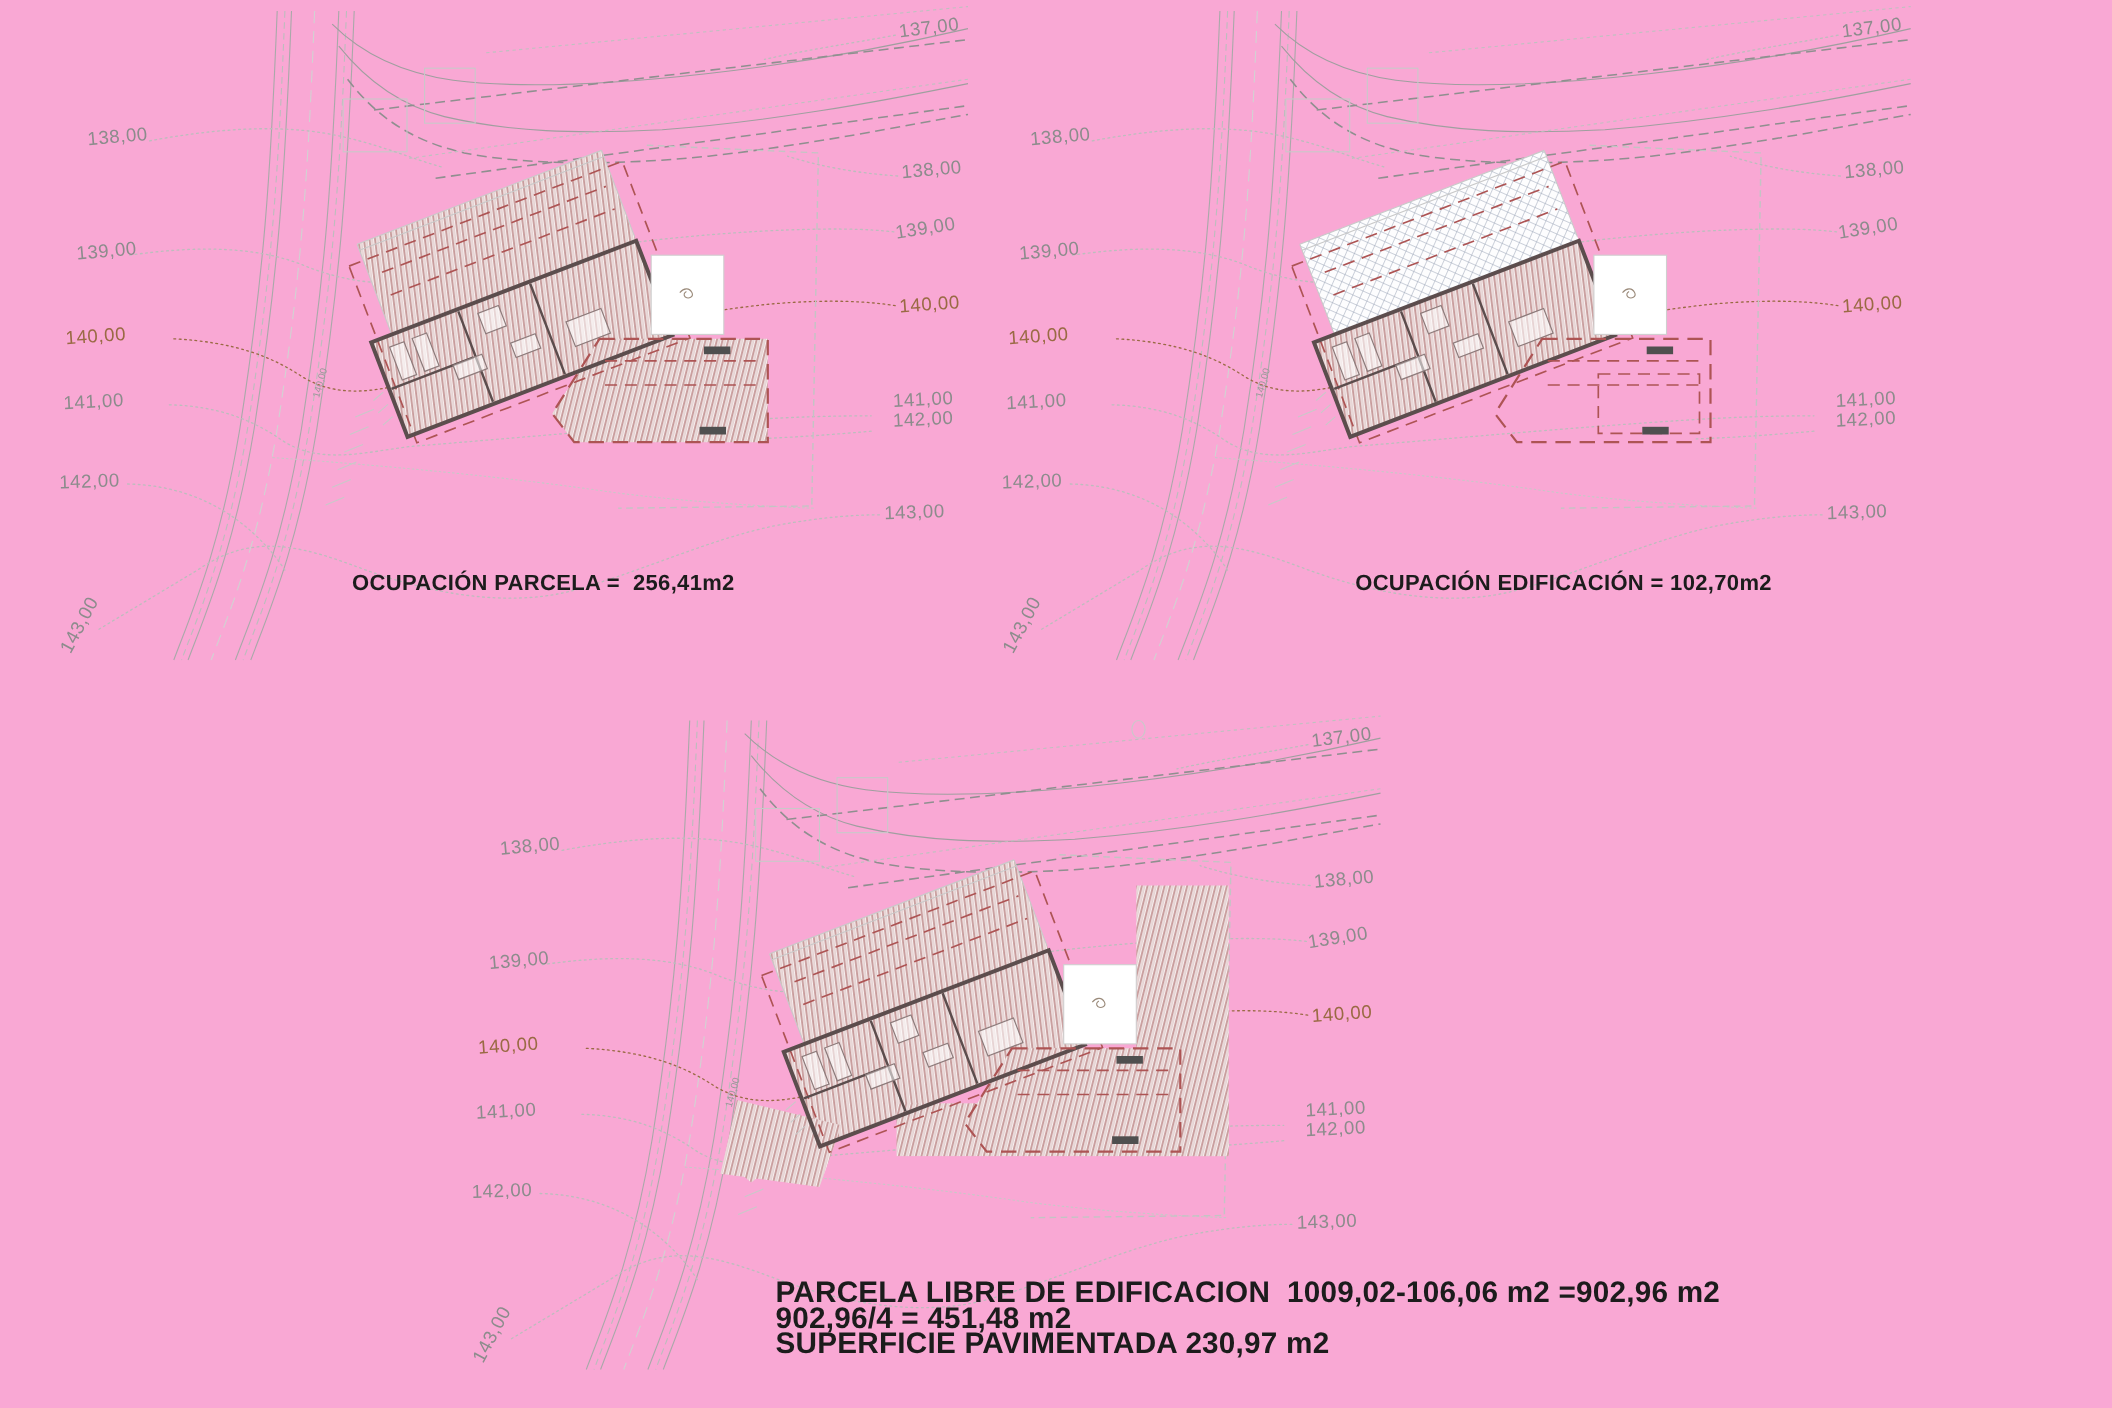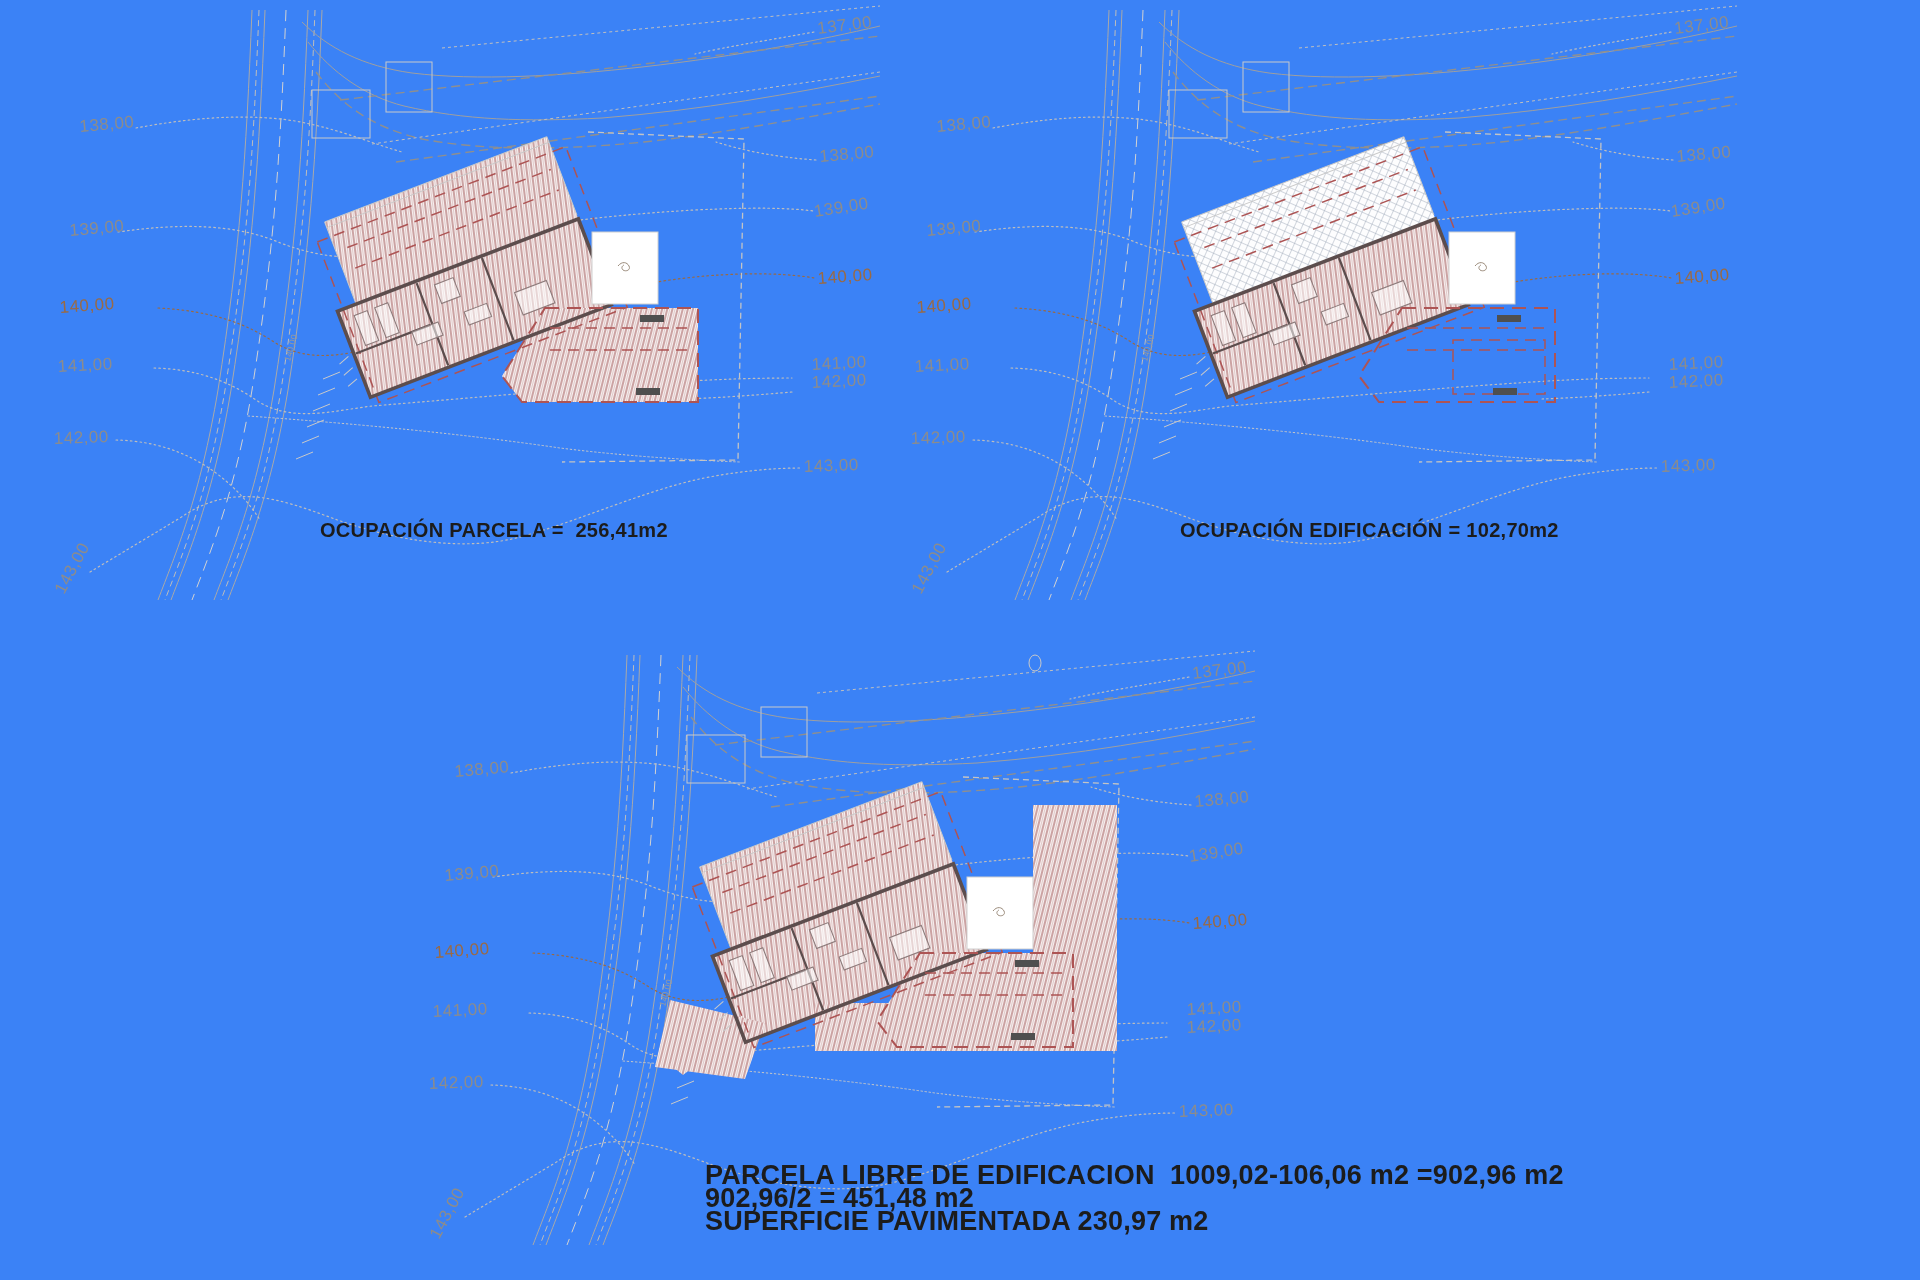--- a/index.html
+++ b/index.html
@@ -7,21 +7,21 @@
     --contour-brown:#9a6a44;
     --hatch-pink:#c79b9b;
     --hatch-blue:#9aa4b6;
     --wall:#5c4d4d;
     --red-dash:#ad5454;
     --label-gray:#8c8c8c;
     --caption-black:#1c1c1c;
   }
   html,body{margin:0;padding:0;background:#ffffff;}
   .canvas{
-    position:relative;width:1920px;height:1280px;background:#3b82f6;overflow:hidden;
+    position:relative;width:1920px;height:1280px;background:#f9a8d4;overflow:hidden;
     font-family:"Liberation Sans", sans-serif;
   }
   svg{display:block;}
   
   .r1{stroke:#a9a9a9;stroke-width:1;fill:none;}
   .r2{stroke:#bdbdbd;stroke-width:1;fill:none;stroke-dasharray:6 4;}
   .rc{stroke:#d2d2d2;stroke-width:1;fill:none;stroke-dasharray:11 7;}
   
   .st1{stroke:#9f9f9f;stroke-width:1;fill:none;}
   .st2{stroke:#8f8f8f;stroke-width:1.4;fill:none;stroke-dasharray:9 5;}
@@ -208,21 +208,21 @@
       <polygon class="hp" points="298,360 322,378 268,420 246,402"></polygon>
       <ellipse class="lt" cx="620" cy="8" rx="6" ry="8"></ellipse>
     </g>
     <use href="#bldgwrap"></use>
     <use href="#pool"></use>
   </g>
 </svg>
 
   <div class="caption" style="left:320px;top:519px;">OCUPACIÓN PARCELA =  256,41m2</div>
 
-  <div class="caption" style="left:1180px;top:519px;">OCUPACIÓN EDIFICACIÓN = 102,70m2</div>
+  <div class="caption" style="left:1232px;top:519px;">OCUPACIÓN EDIFICACIÓN = 102,70m2</div>
 
   <div class="caption-block" style="left:705px;top:1164px;">
     <div>PARCELA LIBRE DE EDIFICACION  1009,02-106,06 m2 =902,96 m2</div>
-    <div>902,96/2 = 451,48 m2</div>
+    <div>902,96/4 = 451,48 m2</div>
     <div>SUPERFICIE PAVIMENTADA 230,97 m2</div>
   </div>
 
 </div>
 
 </body></html>

